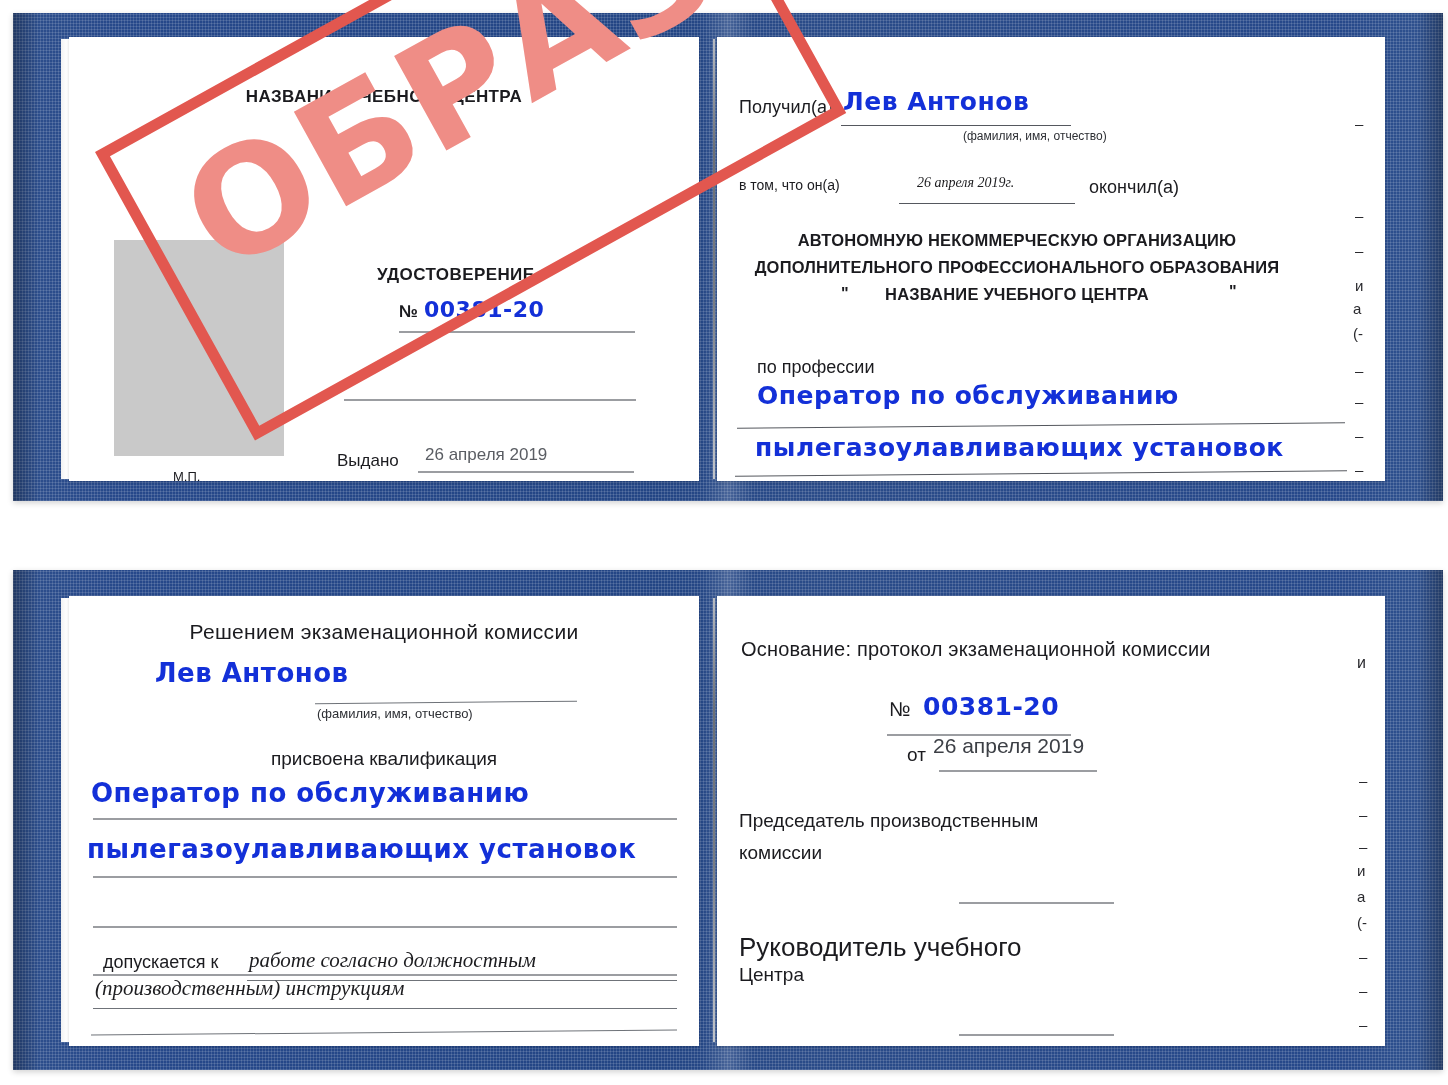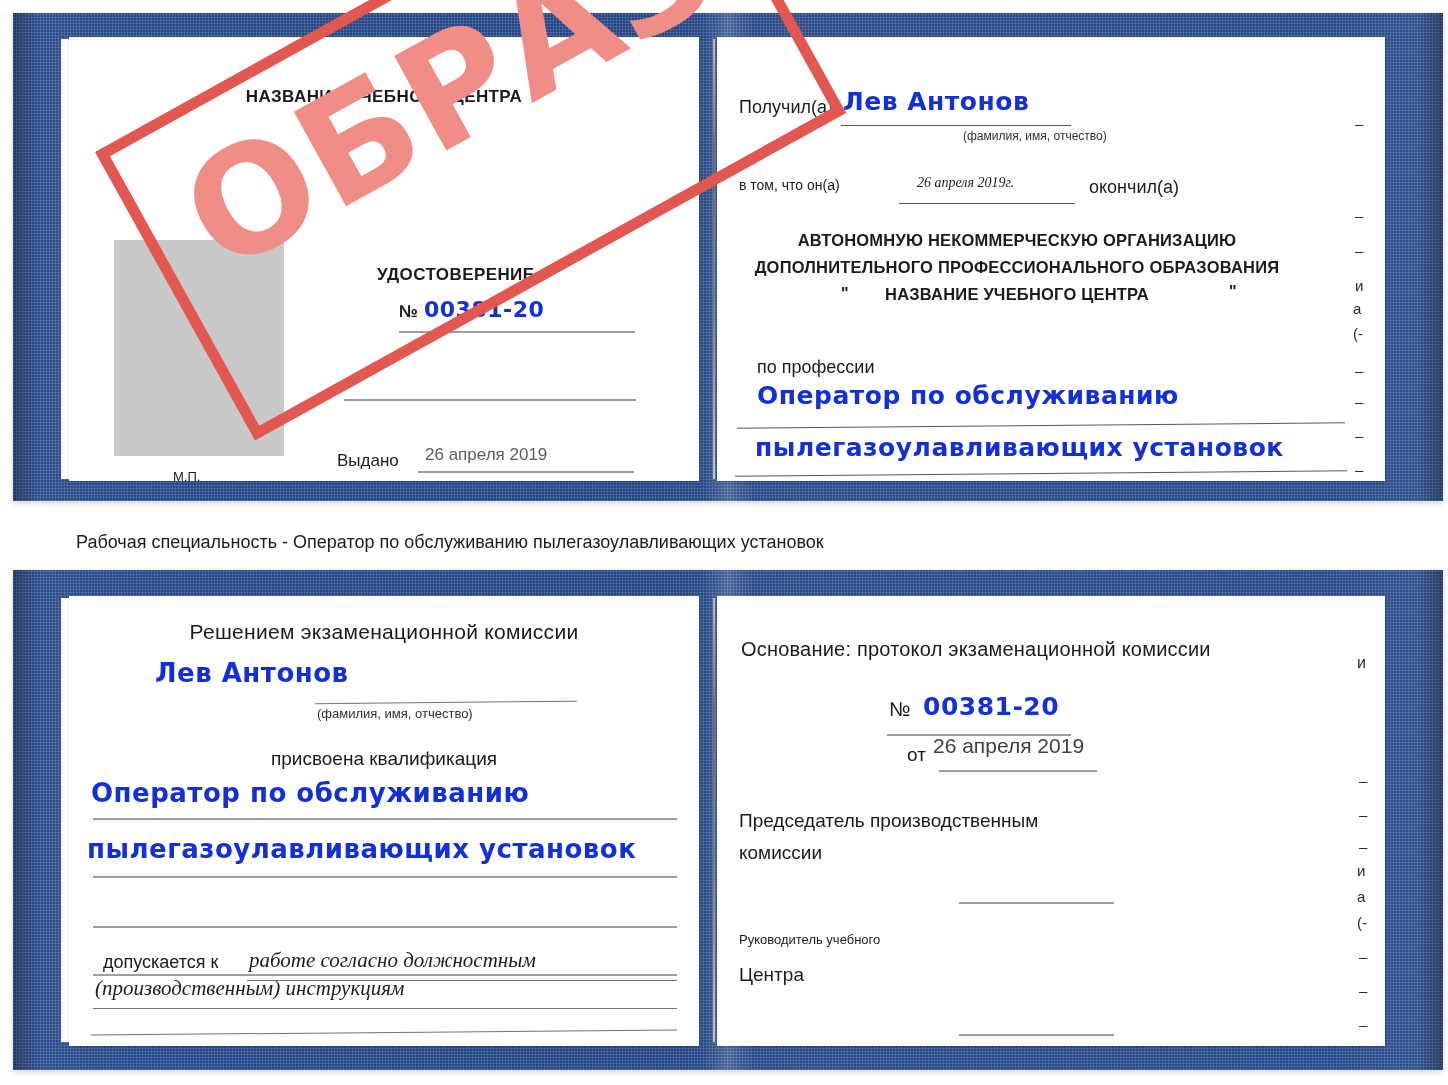--- a/index.html
+++ b/index.html
@@ -194,21 +194,20 @@
       <div class="frag" style="left:638px;top:390px;font-size:15px;">–</div>
       <div class="frag" style="left:638px;top:424px;font-size:15px;">–</div>
     </div>
   </div>
 
   <div class="stamp" style="left:95px;top:152px;width:10px;height:10px;transform:rotate(-29deg);">
     <div class="stamp-frame" style="left:0;top:0;width:676px;height:330px;"></div>
     <div class="stamp-text" style="left:52px;top:44px;font-size:148px;line-height:148px;">ОБРАЗЕЦ</div>
   </div>
 
-  <div class="caption" style="left:76px;top:532px;font-size:18px;">Рабочая специальность - Оператор по обслуживанию пылегазоулавливающих установок</div>
 
   <div class="cert" style="left:13px;top:570px;width:1430px;height:500px;">
 
     <div class="cover"></div>
     <div class="cover-shadow-left"></div>
     <div class="cover-shadow-right"></div>
     <div class="cover-hinge" style="left:689px;"></div>
 
     <div class="leaf-stack" style="left:48px;top:28px;width:14px;height:444px;"></div>
 
@@ -253,21 +252,21 @@
       <div class="rule" style="left:170px;top:138px;width:184px;"></div>
 
       <div class="t" style="left:190px;top:148px;font-size:19px;">от</div>
       <div class="t" style="left:216px;top:138px;font-size:21px;color:#3c3f45;">26 апреля 2019</div>
       <div class="rule" style="left:222px;top:174px;width:158px;"></div>
 
       <div class="t" style="left:22px;top:214px;font-size:19px;">Председатель производственным</div>
       <div class="t" style="left:22px;top:246px;font-size:19px;">комиссии</div>
       <div class="rule" style="left:242px;top:306px;width:155px;"></div>
 
-      <div class="t" style="left:22px;top:336px;font-size:13px;">Руководитель учебного</div>
+      <div class="t" style="left:22px;top:336px;font-size:26px;">Руководитель учебного</div>
       <div class="t" style="left:22px;top:368px;font-size:19px;">Центра</div>
       <div class="rule" style="left:242px;top:438px;width:155px;"></div>
 
       <div class="frag" style="left:640px;top:58px;font-size:16px;">и</div>
       <div class="frag" style="left:642px;top:176px;font-size:15px;">–</div>
       <div class="frag" style="left:642px;top:210px;font-size:15px;">–</div>
       <div class="frag" style="left:642px;top:242px;font-size:15px;">–</div>
       <div class="frag" style="left:640px;top:266px;font-size:15px;">и</div>
       <div class="frag" style="left:640px;top:292px;font-size:15px;">а</div>
       <div class="frag" style="left:640px;top:318px;font-size:15px;">(-</div>

